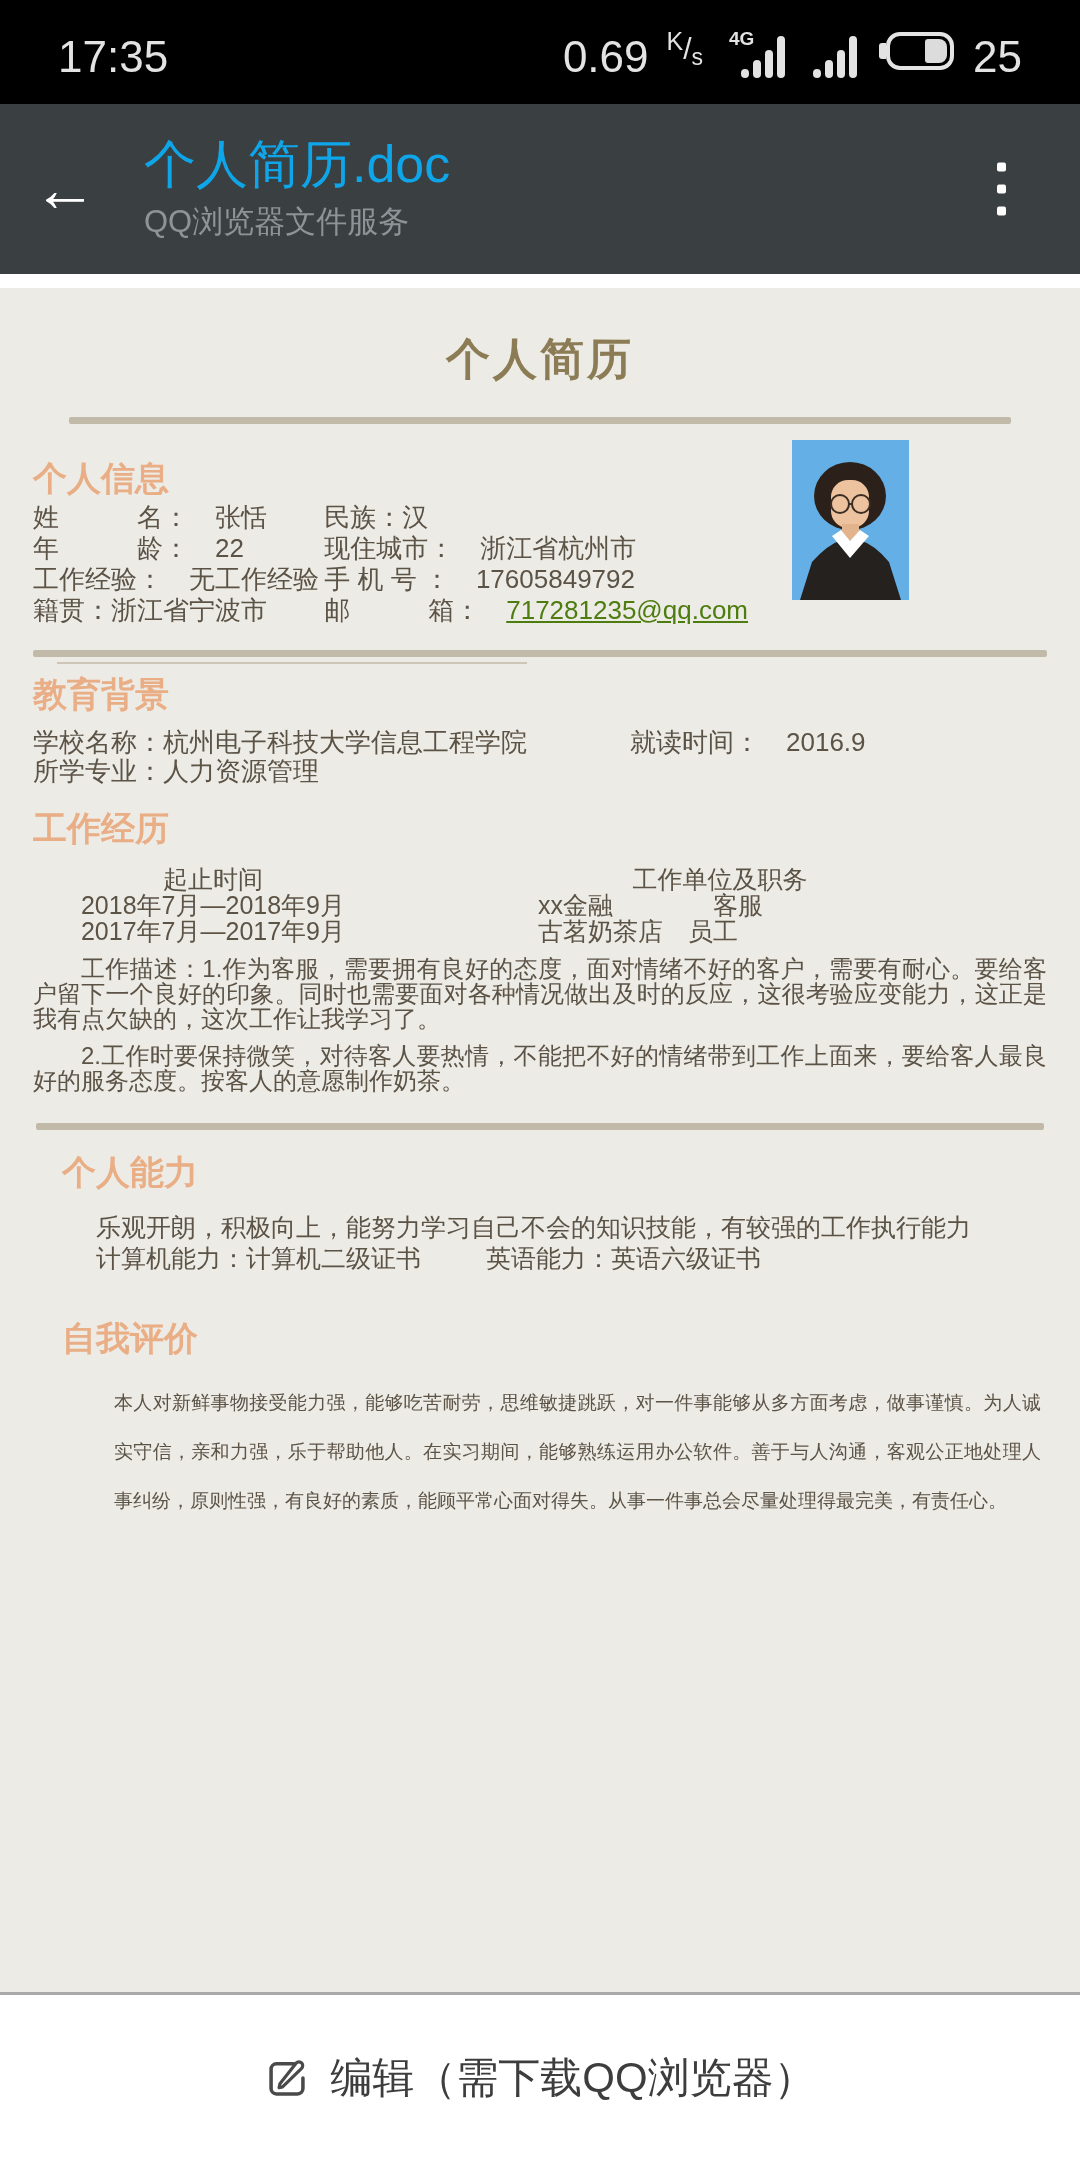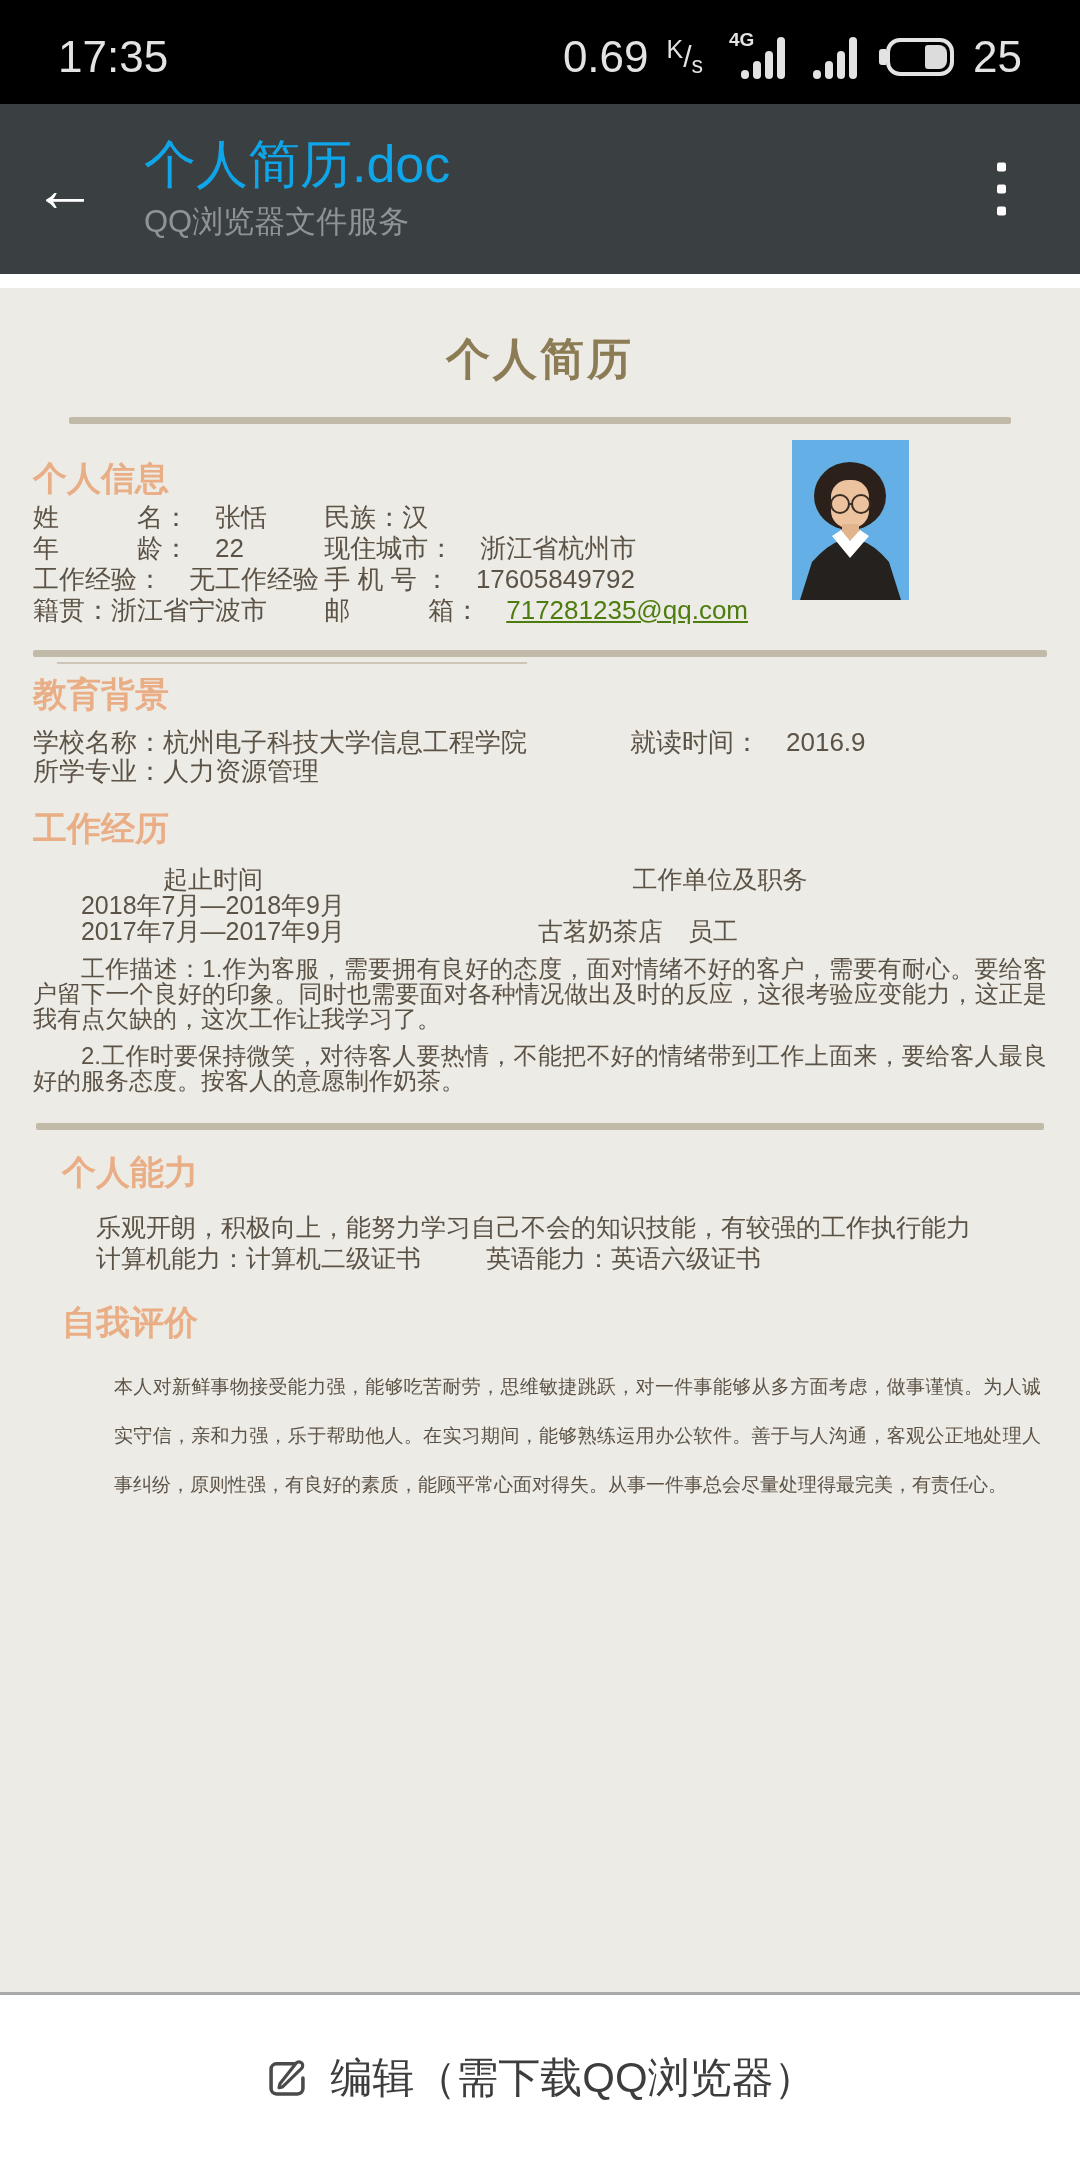--- a/index.html
+++ b/index.html
@@ -13,21 +13,21 @@
 
   
   .status-bar {
     position:absolute; top:0; left:0; width:1080px; height:104px;
     background:#000; color:#e3e3e3;
     display:flex; align-items:center; justify-content:space-between;
     padding:10px 58px 0 58px;
     gap:11px;
   }
   .sb-time { font-size:44px; }
-  .sb-right { display:flex; align-items:center; gap:16px;margin-left:28px; }
+  .sb-right { display:flex; align-items:flex-start; gap:16px;margin-left:28px; }
   .sb-speed { font-size:44px; }
   .kps { font-size:26px; display:inline-flex; align-items:center; margin-left:2px; }
   .kps .k { position:relative; top:-8px; font-size:25px;}
   .kps .sl { font-size:30px; }
   .kps .s { position:relative; top:8px; font-size:23px;}
   .sig { position:relative; width:56px; height:48px; margin-left:10px;}
   .sig .bars { position:absolute; bottom:2px; right:0; display:flex; align-items:flex-end; gap:4px; }
   .sig .bars i { display:block; width:8px; background:#e3e3e3; border-radius:4px; }
   .sig .b1{height:9px;} .sig .b2{height:18px;} .sig .b3{height:28px;} .sig .b4{height:42px;}
   .sig .tag { position:absolute; top:-4px; left:0; font-size:19px; font-weight:bold; color:#e3e3e3;}
@@ -87,21 +87,21 @@
   .wt-row.head .wt-c2 { text-align:center; }
   .wt-row.data .wt-c2 { padding-left:145px; }
   .desc { margin-top:12px; font-size:24px; line-height:25px; text-indent:2em; text-align:justify; }
   .divider.mid { margin:30px 3px 0 3px; }
 
   .h-ability { margin:20px 0 0 29px; }
   .ability-block { margin:16px 0 0 63px; font-size:25px; line-height:31px; }
   .ability-row2 { position:relative; }
   .english { position:absolute; left:390px; top:0; }
 
-  .h-self { margin:26px 0 0 29px; }
+  .h-self { margin:42px 0 0 29px; }
   .selfeval { margin:16px 6px 0 81px; font-size:19px; line-height:49px; text-align:justify; }
 
   
   .bottom-bar {
     position:absolute; left:0; bottom:0; width:1080px; height:168px;
     background:#ffffff; border-top:3px solid #a9a9a9;
     display:flex; align-items:center; justify-content:center; gap:20px;
     cursor:pointer;
   }
   .edit-label { font-size:42px; color:#3d3d3d; }
@@ -216,20 +216,21 @@
   </div>
 
   <div class="sec-h h-work">工作经历</div>
   <div class="work-table">
     <div class="wt-row head">
       <span class="wt-c1">起止时间</span>
       <span class="wt-c2">工作单位及职务</span>
     </div>
     <div class="wt-row data">
       <span class="wt-c1">2018年7月—2018年9月</span>
+      <span class="wt-c2">xx金融　　　　客服</span>
     </div>
     <div class="wt-row data">
       <span class="wt-c1">2017年7月—2017年9月</span>
       <span class="wt-c2">古茗奶茶店　员工</span>
     </div>
   </div>
   <div class="desc">工作描述：1.作为客服，需要拥有良好的态度，面对情绪不好的客户，需要有耐心。要给客户留下一个良好的印象。同时也需要面对各种情况做出及时的反应，这很考验应变能力，这正是我有点欠缺的，这次工作让我学习了。</div>
   <div class="desc">2.工作时要保持微笑，对待客人要热情，不能把不好的情绪带到工作上面来，要给客人最良好的服务态度。按客人的意愿制作奶茶。</div>
 
   <div class="divider mid"></div>

